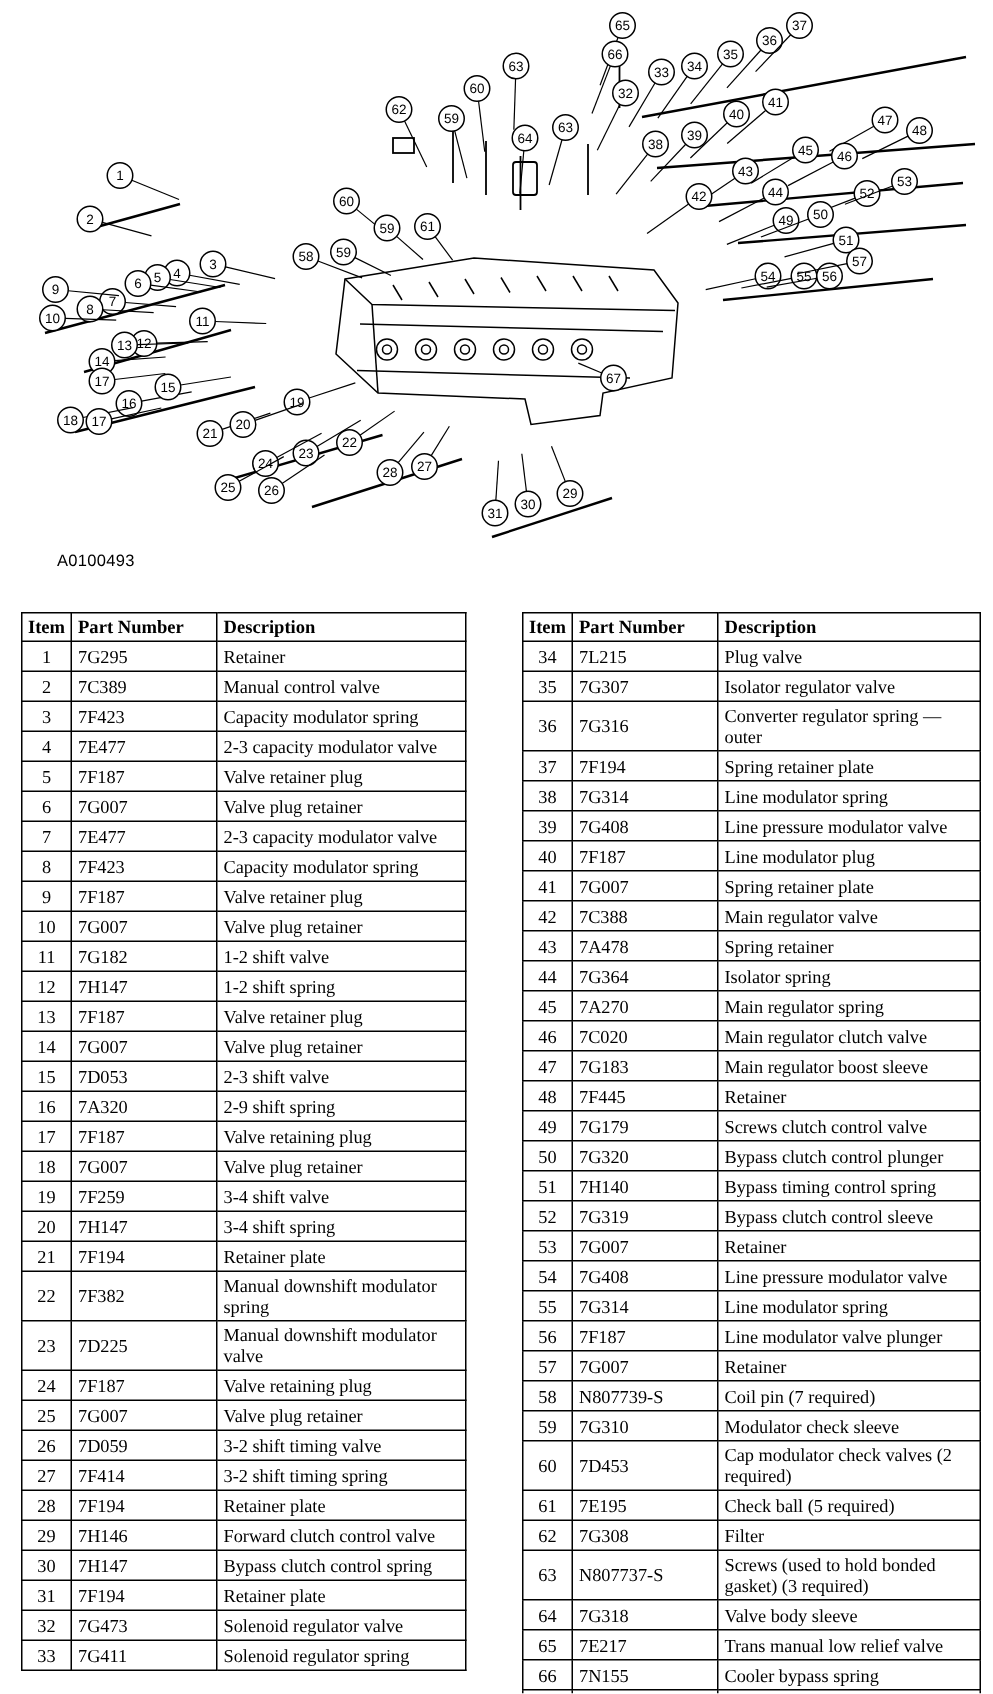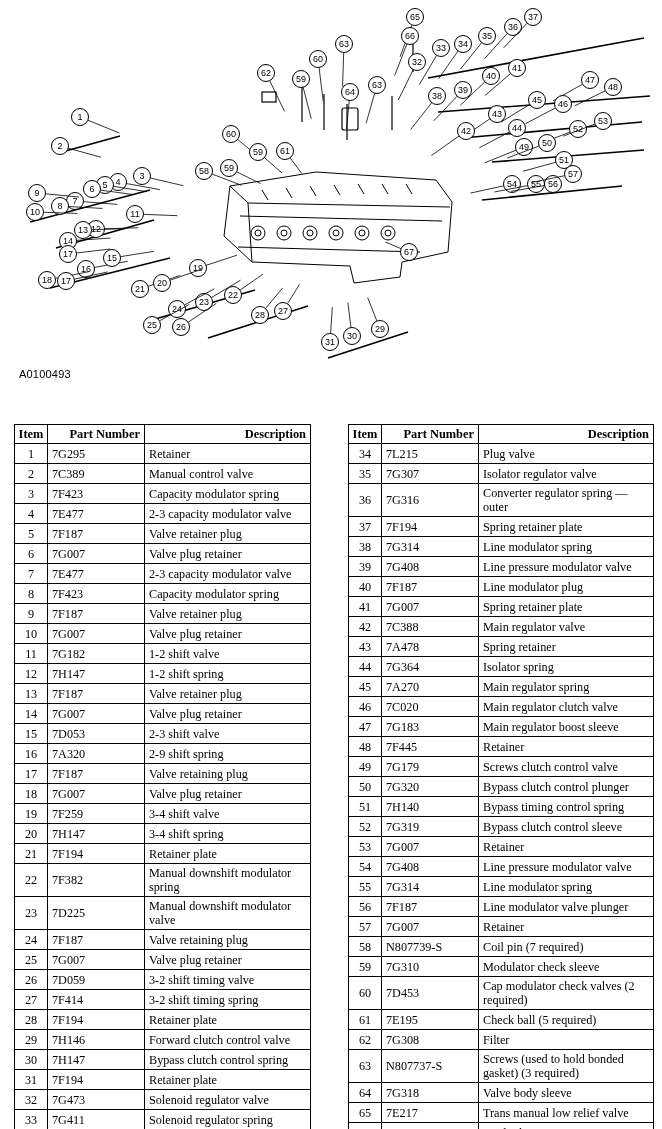--- a/index.html
+++ b/index.html
@@ -1,27 +1,27 @@
 <!DOCTYPE html>
 <html><head>
 <meta charset="utf-8">
 <style>
   html,body{margin:0;padding:0;background:#fff;}
   .page{position:relative;width:662px;height:1129px;background:#fff;color:#000;
         font-family:"Liberation Serif",serif;overflow:hidden;}
   .figure{position:absolute;top:0;left:0;width:662px;height:400px;}
   .figure svg{display:block;}
-  .caption{position:absolute;left:19px;top:368px;font-family:"Liberation Sans",sans-serif;
+  .caption{position:absolute;left:38px;top:368px;font-family:"Liberation Sans",sans-serif;
            font-size:11px;letter-spacing:.2px;}
   .tables{position:absolute;top:408px;left:14px;display:flex;gap:37px;align-items:flex-start;}
-  table{border-collapse:collapse;font-size:12.2px;line-height:1.15;table-layout:fixed;margin-top:16px;}
+  table{border-collapse:collapse;font-size:12.2px;line-height:1.15;table-layout:fixed;}
   .t-left{width:297px;}
   .t-right{width:306px;}
   th,td{border:1px solid #000;padding:2px 4px;vertical-align:middle;word-wrap:break-word;}
-  th{font-weight:bold;text-align:right;font-size:12.4px;}
+  th{font-weight:bold;text-align:left;font-size:12.4px;}
   th.item,td.item{width:28px;text-align:center;padding:2px 2px;}
   th.part,td.part{width:88px;}
   td{height:15px;}
 </style>
 </head>
 <body>
 
 <div class="page">
 
   <div class="figure">

